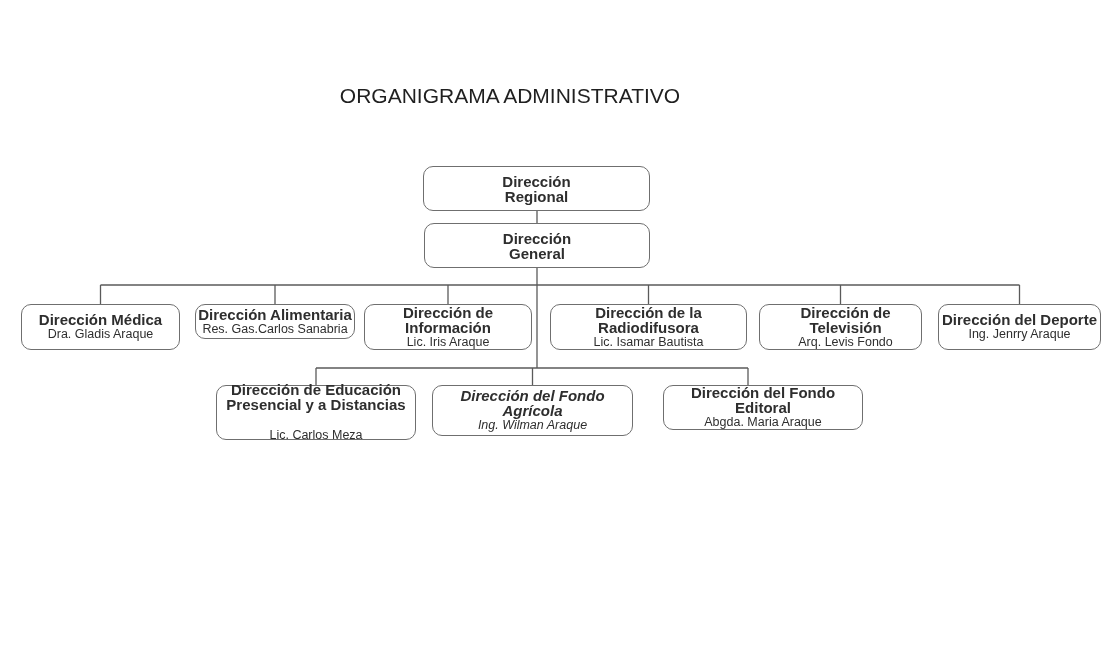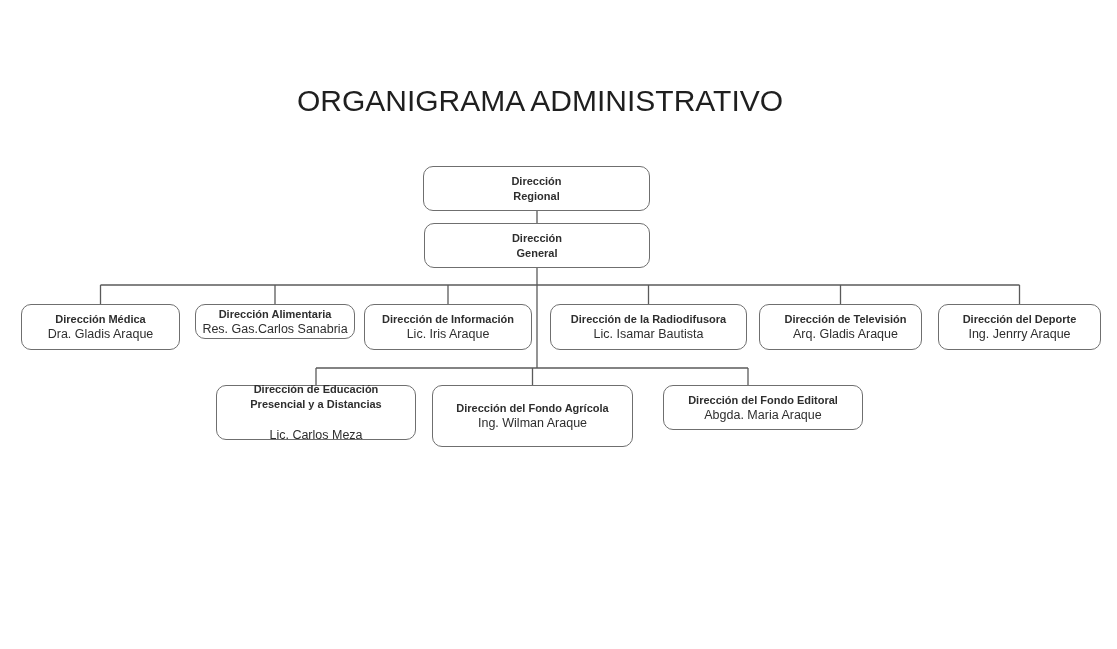--- a/index.html
+++ b/index.html
@@ -13,23 +13,23 @@
     position: relative;
     width: 1117px;
     height: 649px;
     background: #ffffff;
     font-family: "Liberation Sans", sans-serif;
     overflow: hidden;
   }
   #chart-title {
     position: absolute;
     top: 84px;
-    left: 540px;
+    left: 510px;
     transform: translateX(-50%);
-    font-size: 30px;
+    font-size: 21px;
     font-weight: 400;
     letter-spacing: 0px;
     color: var(--title-color);
     white-space: nowrap;
   }
   svg.connectors {
     position: absolute;
     top: 0; left: 0;
     width: 1117px;
     height: 649px;
@@ -46,42 +46,42 @@
     border-radius: 10px;
     display: flex;
     flex-direction: column;
     align-items: center;
     justify-content: center;
     text-align: center;
     padding: 1px 2px;
   }
   .node-title {
     font-weight: bold;
-    font-size: 11px;
+    font-size: 15px;
     line-height: 15px;
     color: var(--text);
     white-space: pre-line;
   }
   .node-person {
     font-weight: 400;
     font-size: 12.5px;
     line-height: 15px;
     color: var(--text);
   }
   
   #node-regional      { left: 423px; top: 166px; width: 227px; height: 45px; }
   #node-general       { left: 424px; top: 223px; width: 226px; height: 45px; }
   #node-medica        { left: 21px;  top: 304px; width: 159px; height: 46px; }
   #node-alimentaria   { left: 195px; top: 304px; width: 160px; height: 35px; }
   #node-informacion   { left: 364px; top: 304px; width: 168px; height: 46px; }
   #node-radiodifusora { left: 550px; top: 304px; width: 197px; height: 46px; }
   #node-television    { left: 759px; top: 304px; width: 163px; height: 46px; padding-left: 12px; }
   #node-deporte       { left: 938px; top: 304px; width: 163px; height: 46px; }
   #node-educacion     { left: 216px; top: 385px; width: 200px; height: 55px; gap: 16px; }
-  #node-agricola      { left: 432px; top: 385px; width: 201px; height: 62px; }
+  #node-agricola      { left: 432px; top: 385px; width: 201px; height: 51px; font-style: italic; }
   #node-editoral      { left: 663px; top: 385px; width: 200px; height: 45px; }
 </style>
 </head>
 <body>
 
 <div id="canvas">
 
   <div id="chart-title">ORGANIGRAMA ADMINISTRATIVO</div>
 
   <svg class="connectors" viewBox="0 0 1117 649" aria-hidden="true">
@@ -131,21 +131,21 @@
     <div class="node-person">Lic. Iris Araque</div>
   </div>
 
   <div class="node" id="node-radiodifusora">
     <div class="node-title">Dirección de la Radiodifusora</div>
     <div class="node-person">Lic. Isamar Bautista</div>
   </div>
 
   <div class="node" id="node-television">
     <div class="node-title">Dirección de Televisión</div>
-    <div class="node-person">Arq. Gladis Araque</div>
+    <div class="node-person">Arq. Levis Fondo</div>
   </div>
 
   <div class="node" id="node-deporte">
     <div class="node-title">Dirección del Deporte</div>
     <div class="node-person">Ing. Jenrry Araque</div>
   </div>
 
   <div class="node" id="node-educacion">
     <div class="node-title">Dirección de Educación
 Presencial y a Distancias</div>

